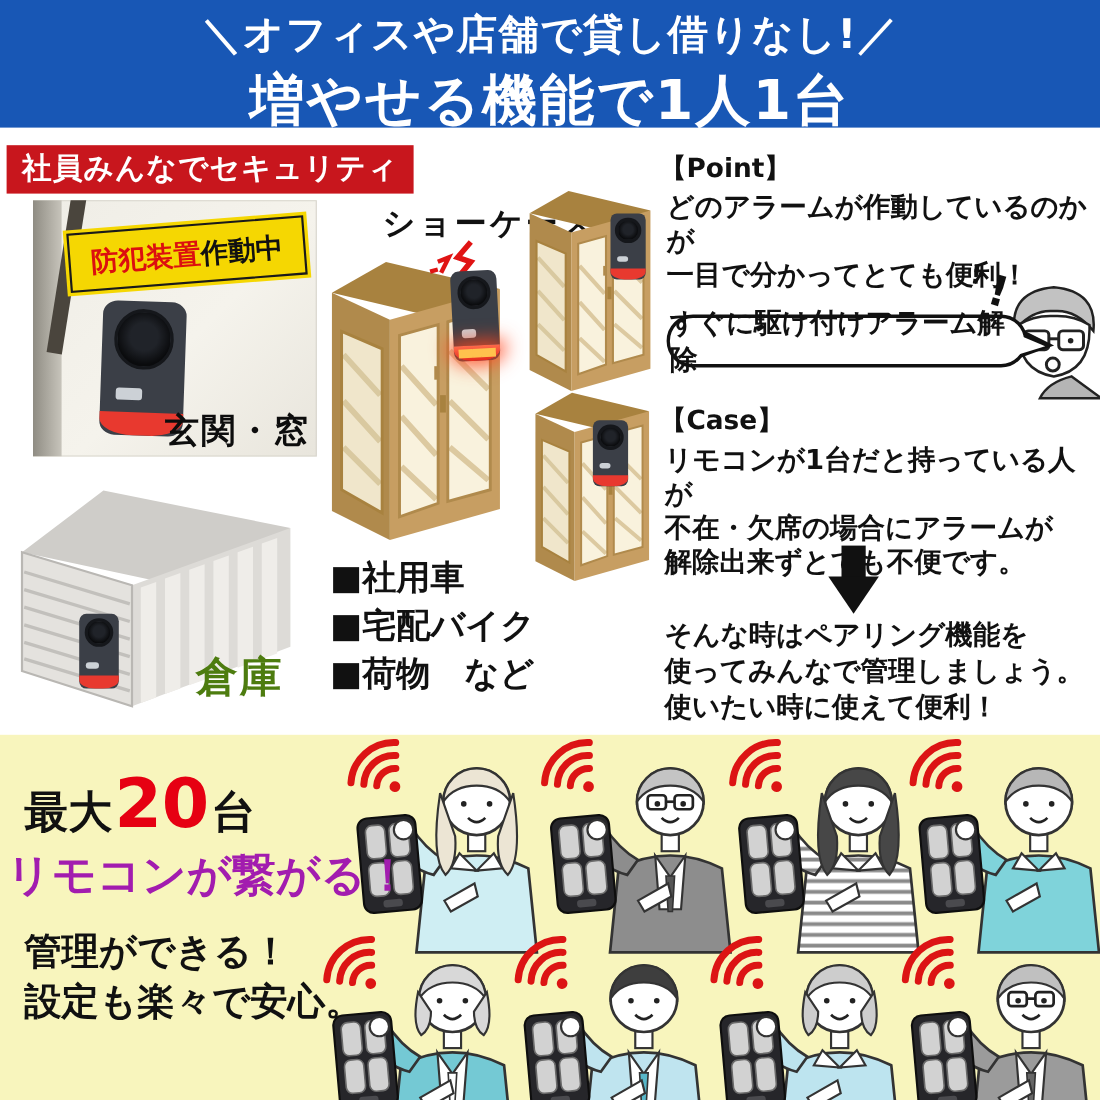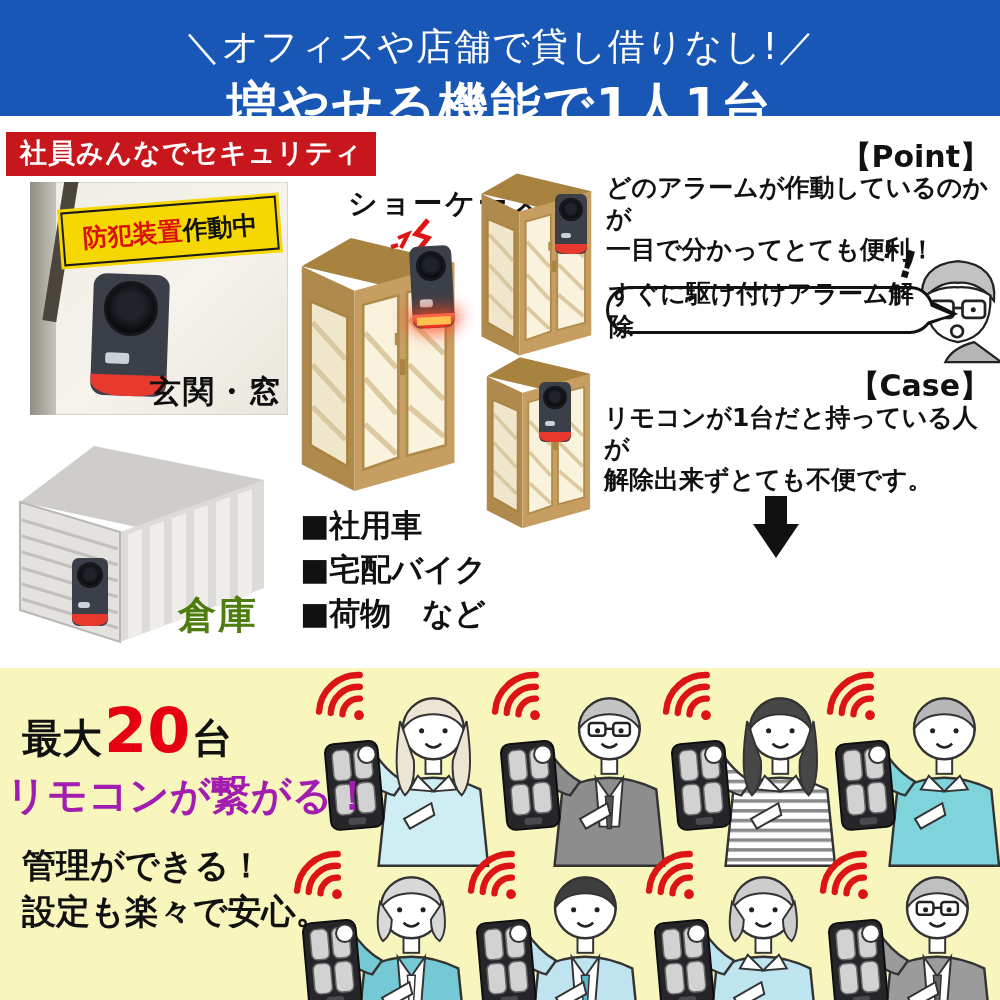--- a/index.html
+++ b/index.html
@@ -2,21 +2,21 @@
 <html><head>
 <meta charset="utf-8">
 <style>
   * { margin:0; padding:0; box-sizing:border-box; }
   html,body { background:#e9e9e9; }
   body { font-family:"DejaVu Sans", sans-serif; }
   #stage { position:relative; width:1000px; height:1000px; background:#fff; overflow:hidden; margin:0 auto; }
 
   
   .header { position:absolute; left:0; top:0; width:1000px; height:116px; background:#1857b5; text-align:center; color:#fff; }
-  .header .h1 { margin-top:22px; font-size:37px; font-weight:400; letter-spacing:1px; }
+  .header .h1 { margin-top:7px; font-size:37px; font-weight:700; letter-spacing:1px; }
   .header .h2 { margin-top:1px; font-size:50px; font-weight:800; letter-spacing:2px; }
 
   
   .badge { position:absolute; left:6px; top:132px; background:#c8161d; color:#fff; font-size:27px; font-weight:800; padding:3px 14px 5px 14px; letter-spacing:1px; }
 
   
   .photo { position:absolute; left:30px; top:182px; width:258px; height:233px; background:linear-gradient(135deg,#efede6 0%,#f5f3ec 55%,#e8e5dc 100%); overflow:hidden; box-shadow:0 0 0 1px #d8d5cc inset; }
   .photo .frame { position:absolute; left:0; top:0; width:26px; height:100%; background:linear-gradient(to right,#8f8c83,#c7c4bb); }
   .photo .doordark { position:absolute; left:24px; top:-10px; width:14px; height:150px; background:#4a453d; transform:rotate(9deg); }
   .photo .sign { position:absolute; left:32px; top:22px; width:216px; height:54px; background:#f5d702; border:2px solid #1a1a1a; transform:rotate(-4.5deg); display:flex; align-items:center; justify-content:center; box-shadow:0 0 0 3px #f5d702; }
@@ -36,21 +36,21 @@
      background:radial-gradient(circle at 15% 50%, #ffc24d 28%, transparent 34%),
                 radial-gradient(circle at 50% 50%, #ffc24d 28%, transparent 34%),
                 radial-gradient(circle at 85% 50%, #ffc24d 28%, transparent 34%); }
 
   
   .showcase-label { position:absolute; left:348px; top:184px; font-size:29px; font-weight:900; letter-spacing:3px; color:#111; }
   .uses { position:absolute; left:300px; top:503px; font-size:31px; font-weight:900; line-height:44px; color:#111; }
   .wh-caption { position:absolute; left:178px; top:590px; font-size:38px; font-weight:900; color:#4d7c0f; letter-spacing:2px; }
 
   svg.cab, svg.wh, svg.spark, svg.face { position:absolute; overflow:visible; }
-  .sec-head { text-align:right; font-size:30px; font-weight:800; color:#111; }
+  .sec-head { text-align:left; font-size:24px; font-weight:800; color:#111; }
   .p-lines { position:absolute; left:606px; top:172px; font-size:25px; font-weight:700; line-height:31px; color:#111; }
   .head-point { position:absolute; left:600px; top:137px; width:390px; }
   .head-case  { position:absolute; left:600px; top:366px; width:390px; }
   .c-lines { position:absolute; left:604px; top:402px; font-size:25px; font-weight:700; line-height:31px; color:#111; }
   .s-lines { position:absolute; left:604px; top:560px; font-size:25px; font-weight:700; line-height:33px; color:#111; }
 
   .bubble { position:absolute; left:606px; top:286px; width:328px; height:48px; border:3px solid #111; border-radius:30px; background:#fff; display:flex; align-items:center; justify-content:center; font-size:25px; font-weight:800; color:#111; z-index:2; }
   .tail-o { position:absolute; left:928px; top:302px; width:0; height:0; border-top:10px solid transparent; border-bottom:16px solid transparent; border-left:30px solid #111; transform:rotate(8deg); z-index:1; }
   .tail-i { position:absolute; left:924px; top:306px; width:0; height:0; border-top:7px solid transparent; border-bottom:12px solid transparent; border-left:26px solid #fff; transform:rotate(8deg); z-index:3; }
   .excl { position:absolute; font-weight:900; color:#111; z-index:2; }
@@ -225,26 +225,32 @@
     <rect x="55" y="52" width="25" height="19" rx="4" fill="#fff" stroke="#222" stroke-width="3"></rect>
     <line x1="45" y1="60" x2="55" y2="60" stroke="#222" stroke-width="3"></line>
     <circle cx="32" cy="62" r="2.8" fill="#222"></circle>
       <circle cx="67" cy="62" r="2.8" fill="#222"></circle>
     <circle cx="49" cy="86" r="6.5" fill="#fff" stroke="#222" stroke-width="3"></circle>
   </svg>
 
   <div class="head-case sec-head">【Case】</div>
   <div class="c-lines">
     <div>リモコンが1台だと持っている人が</div>
+    <div>不在・欠席の場合にアラームが</div>
     <div>解除出来ずとても不便です。</div>
   </div>
 
   <div class="arrow-shaft"></div>
   <div class="arrow-head"></div>
 
+  <div class="s-lines">
+    <div>そんな時はペアリング機能を</div>
+    <div>使ってみんなで管理しましょう。</div>
+    <div>使いたい時に使えて便利！</div>
+  </div>
 
   <div class="footer"></div>
 
   <div class="f-max">
     <span class="t">最大</span>
       <span class="n">20</span>
       <span class="t">台</span>
   </div>
   <div class="f-line2">リモコンが繋がる！</div>
   <div class="f-body">

